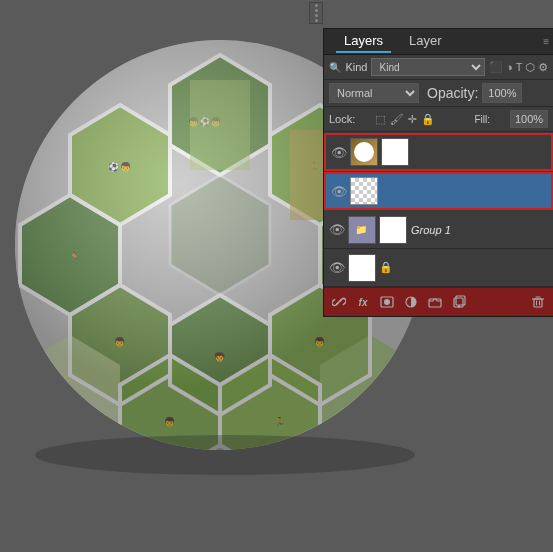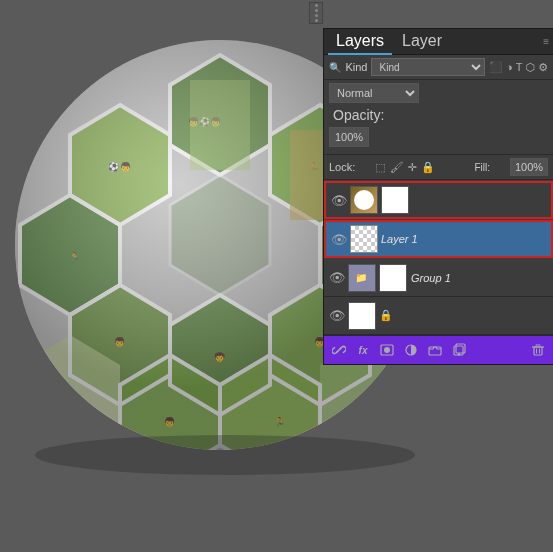--- a/index.html
+++ b/index.html
@@ -46,24 +46,25 @@
     }
 
     .panel-tabs-left {
       display: flex;
       align-items: center;
       gap: 2px;
     }
 
     .tab {
       padding: 3px 8px;
-      font-size: 16px;
+      font-size: 13px;
       color: #c8c8c8;
       cursor: pointer;
       border-bottom: 2px solid transparent;
+      margin-left: 8px;
     }
 
     .tab.active {
       color: #ffffff;
       border-bottom: 2px solid #4a9fd4;
     }
 
     .panel-collapse {
       font-size: 10px;
       color: #888;
@@ -108,24 +109,24 @@
 
     .filter-icon {
       color: #aaa;
       font-size: 11px;
       cursor: pointer;
     }
 
     
     .blend-row {
       display: flex;
+      align-items: center;
       padding: 3px 5px;
       gap: 4px;
       border-bottom: 1px solid #2a2a2a;
-      flex-direction: column;
     }
 
     .blend-dropdown {
       background: #515151;
       color: #c8c8c8;
       border: 1px solid #555;
       font-size: 11px;
       padding: 1px 3px;
       width: 90px;
       height: 20px;
@@ -241,21 +242,21 @@
     .layer-lock-icon {
       font-size: 10px;
       color: #888;
     }
 
     
     .panel-bottom {
       display: flex;
       align-items: center;
       padding: 4px 5px;
-      background: #6d28d9;
+      background: #7f1d1d;
       border-top: 1px solid #2a2a2a;
       gap: 4px;
       justify-content: center;
     }
 
     .bottom-icon {
       width: 20px;
       height: 20px;
       display: flex;
       align-items: center;
@@ -420,21 +421,20 @@
         <span class="layer-visibility" style="width:16px; font-size:13px;">👁</span>
         <div style="width:28px;height:28px;border:1px solid #555;margin:0 3px;background:linear-gradient(135deg,#7a6020 0%,#c8a060 100%);position:relative;flex-shrink:0;">
           <div style="position:absolute;top:3px;left:3px;width:20px;height:20px;background:white;border-radius:50%;"></div>
         </div>
         <div style="width:28px;height:28px;border:1px solid #555;margin-right:4px;background:white;flex-shrink:0;"></div>
       </div>
 
       <div class="layer-row layer-row-layer1" style="height:38px; display:flex; align-items:center; padding:2px 5px; border:2px solid #cc2222; margin:1px 0; background:#3a6a9a; position:relative;">
         <span class="layer-visibility" style="width:16px; font-size:13px;">👁</span>
         <div style="width:28px;height:28px;border:1px solid #888;margin:0 3px;background:repeating-conic-gradient(#ccc 0% 25%, #fff 0% 50%) 0 0 / 8px 8px;flex-shrink:0;"></div>
-        <span class="layer-name">Layer 1</span>
       </div>
 
       <div class="layer-row" style="height:38px; display:flex; align-items:center; padding:2px 5px; border-bottom:1px solid #2a2a2a; background:#3c3c3c;">
         <span class="layer-visibility" style="width:16px; font-size:13px;">👁</span>
         <div style="width:28px;height:28px;border:1px solid #555;margin:0 3px;background:#8888aa;flex-shrink:0;display:flex;align-items:center;justify-content:center;">
           <span style="font-size:10px;color:#ccc;">📁</span>
         </div>
         <div style="width:28px;height:28px;border:1px solid #555;margin-right:4px;background:white;flex-shrink:0;"></div>
         <span class="layer-name">Group 1</span>
       </div>

